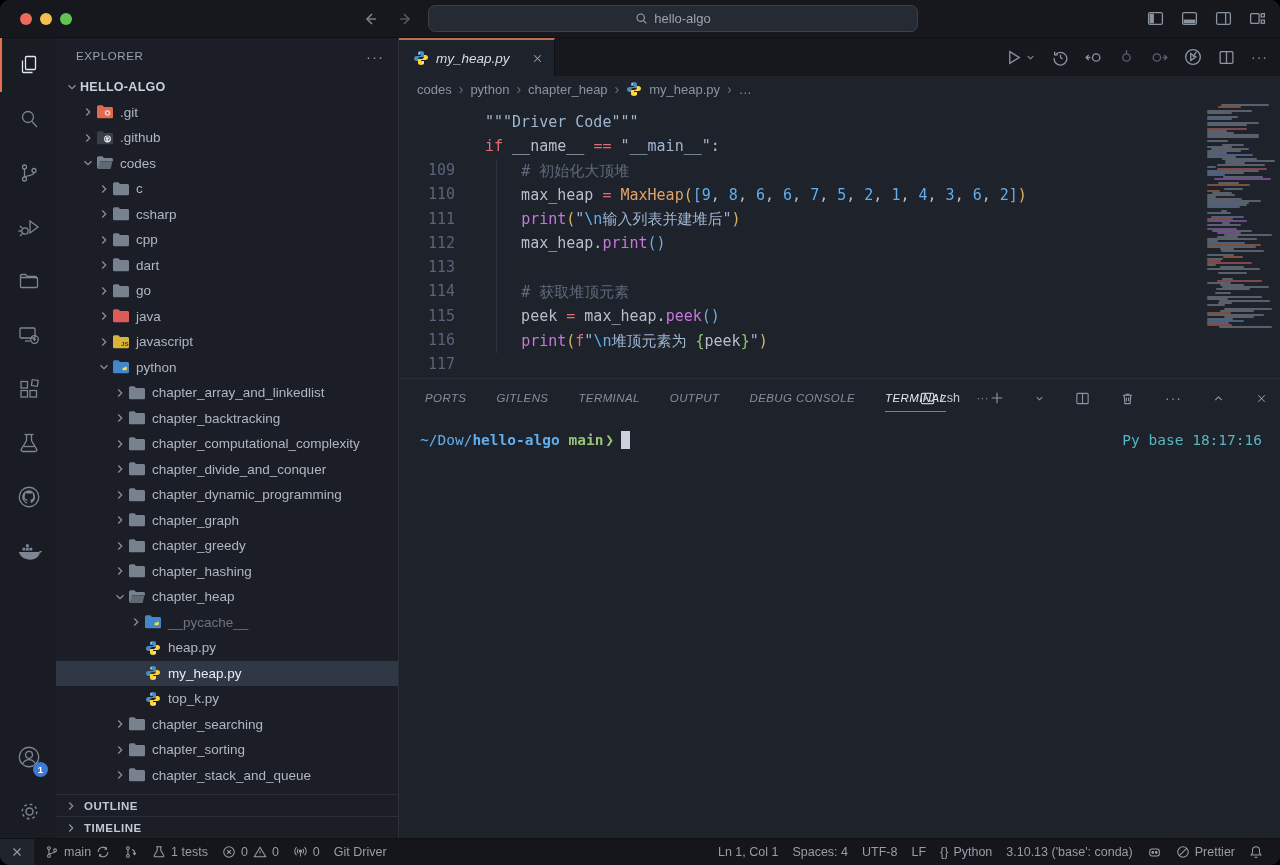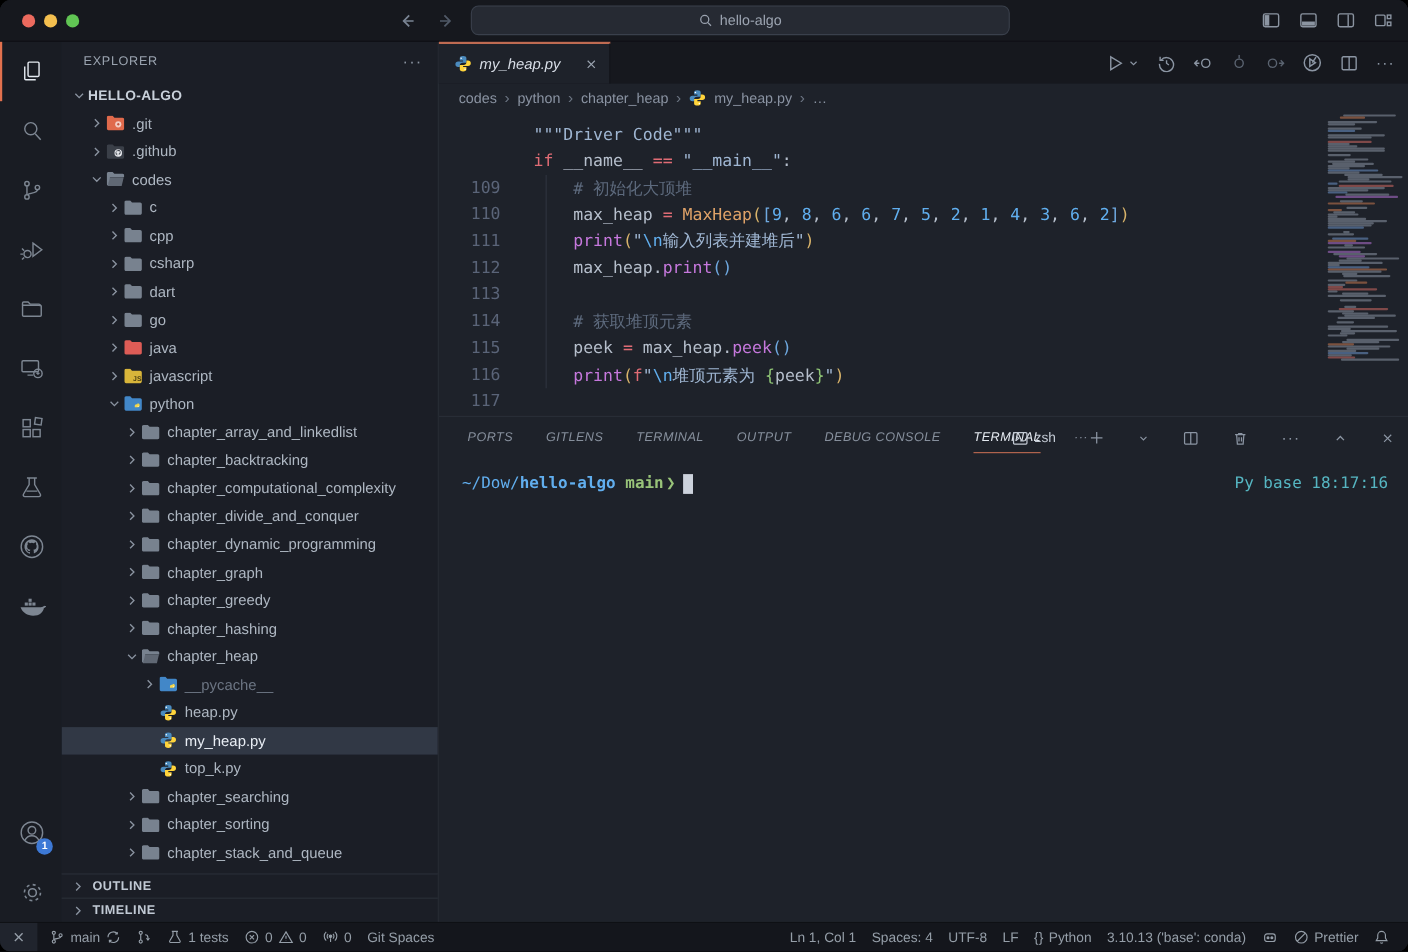--- a/index.html
+++ b/index.html
@@ -319,34 +319,34 @@
             <span class="chev">
               <svg width="14" height="14" viewBox="0 0 16 16" fill="none" stroke="currentColor" stroke-width="1.4">
                 <path d="M6 4l4 4-4 4"></path>
               </svg>
             </span>
             <span class="ticon">
               <svg width="16" height="14" viewBox="0 0 16 14">
                 <path fill="#78828f" d="M0 2c0-1 .7-1.7 1.6-1.7h3.8L7 2h7.4c.9 0 1.6.7 1.6 1.6v8.1c0 .9-.7 1.6-1.6 1.6H1.6C.7 13.3 0 12.6 0 11.7z"></path>
               </svg>
             </span>
+            <span>csharp</span>
+          </div>
+          <div class="tree-row" style="padding-left: 40px;">
+            <span class="chev">
+              <svg width="14" height="14" viewBox="0 0 16 16" fill="none" stroke="currentColor" stroke-width="1.4">
+                <path d="M6 4l4 4-4 4"></path>
+              </svg>
+            </span>
+            <span class="ticon">
+              <svg width="16" height="14" viewBox="0 0 16 14">
+                <path fill="#78828f" d="M0 2c0-1 .7-1.7 1.6-1.7h3.8L7 2h7.4c.9 0 1.6.7 1.6 1.6v8.1c0 .9-.7 1.6-1.6 1.6H1.6C.7 13.3 0 12.6 0 11.7z"></path>
+              </svg>
+            </span>
             <span>cpp</span>
-          </div>
-          <div class="tree-row" style="padding-left: 40px;">
-            <span class="chev">
-              <svg width="14" height="14" viewBox="0 0 16 16" fill="none" stroke="currentColor" stroke-width="1.4">
-                <path d="M6 4l4 4-4 4"></path>
-              </svg>
-            </span>
-            <span class="ticon">
-              <svg width="16" height="14" viewBox="0 0 16 14">
-                <path fill="#78828f" d="M0 2c0-1 .7-1.7 1.6-1.7h3.8L7 2h7.4c.9 0 1.6.7 1.6 1.6v8.1c0 .9-.7 1.6-1.6 1.6H1.6C.7 13.3 0 12.6 0 11.7z"></path>
-              </svg>
-            </span>
-            <span>csharp</span>
           </div>
           <div class="tree-row" style="padding-left: 40px;">
             <span class="chev">
               <svg width="14" height="14" viewBox="0 0 16 16" fill="none" stroke="currentColor" stroke-width="1.4">
                 <path d="M6 4l4 4-4 4"></path>
               </svg>
             </span>
             <span class="ticon">
               <svg width="16" height="14" viewBox="0 0 16 14">
                 <path fill="#78828f" d="M0 2c0-1 .7-1.7 1.6-1.7h3.8L7 2h7.4c.9 0 1.6.7 1.6 1.6v8.1c0 .9-.7 1.6-1.6 1.6H1.6C.7 13.3 0 12.6 0 11.7z"></path>
@@ -1177,21 +1177,21 @@
     <div class="sb-item">
       <span>
           <svg width="15" height="14" viewBox="0 0 16 16" fill="none" stroke="currentColor" stroke-width="1.2">
             <circle cx="8" cy="7" r="1.3" fill="currentColor"></circle>
             <path d="M5.5 9.5a3.5 3.5 0 0 1 0-5M10.5 4.5a3.5 3.5 0 0 1 0 5M3.5 11.5a6 6 0 0 1 0-9M12.5 2.5a6 6 0 0 1 0 9M8 9v4"></path>
           </svg>
         </span>
       <span>0</span>
     </div>
     <div class="sb-item">
-        <span>Git Spaces</span>
+        <span>Git Driver</span>
       </div>
 
     <div class="sb-right">
       <div class="sb-item">
           <span>Ln 1, Col 1</span>
         </div>
       <div class="sb-item">
           <span>Spaces: 4</span>
         </div>
       <div class="sb-item">

